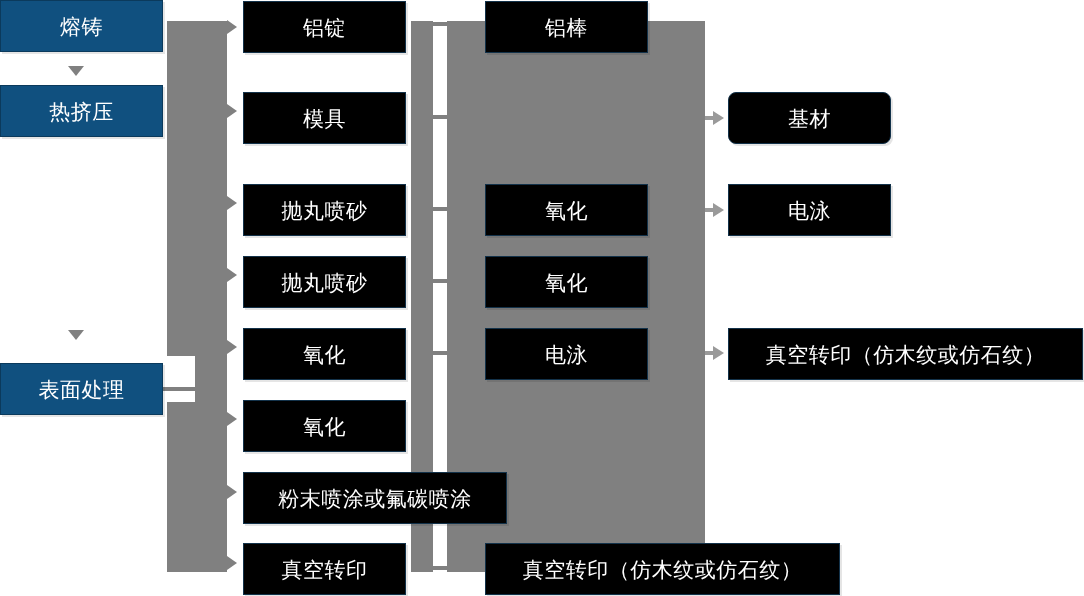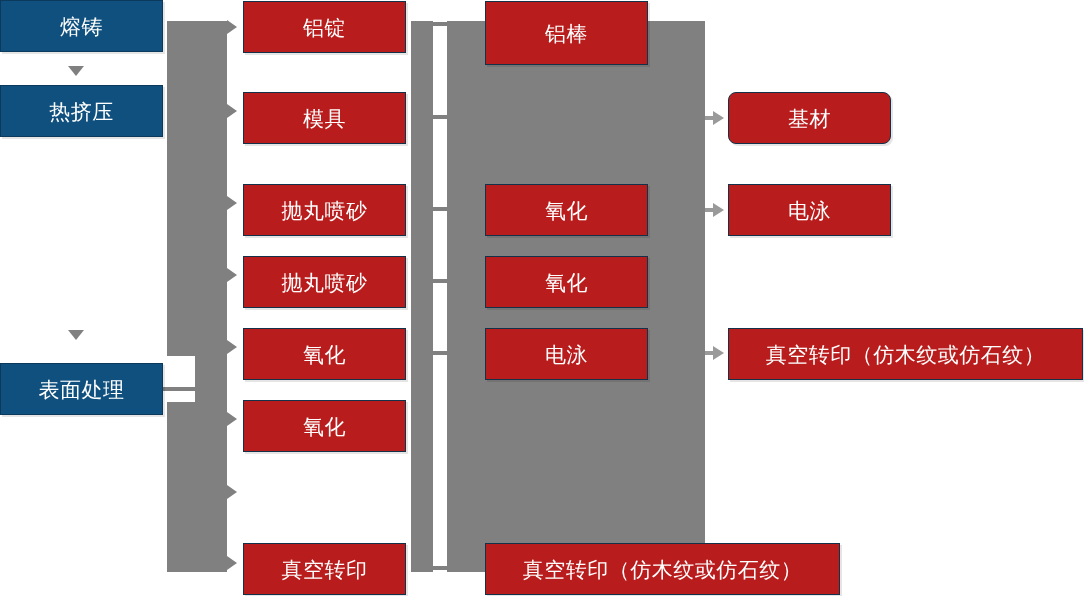--- a/index.html
+++ b/index.html
@@ -103,21 +103,21 @@
     letter-spacing: 0.5px;
     border: 1px solid #1a1a1a;
     box-shadow: 2px 2px 0 rgba(0,0,0,0.10);
     white-space: nowrap;
   }
   .box-dark {
     background: #10507f;
     border-color: #0b3a5c;
   }
   .box-bright {
-    background: #b91c1c;
+    background: #000000;
     border-color: #13324a;
   }
 </style>
 </head>
 <body>
 
 <div id="canvas">
 
   <div class="gray gray-left-band"></div>
   <div class="gray gray-narrow-bar"></div>
@@ -183,26 +183,29 @@
   </div>
 
   <div class="box box-bright" style="left:243px;top:328px;width:163px;height:52px;">
     <span>氧化</span>
   </div>
 
   <div class="box box-bright" style="left:243px;top:400px;width:163px;height:52px;">
     <span>氧化</span>
   </div>
 
+  <div class="box box-bright" style="left:243px;top:472px;width:264px;height:52px;">
+    <span>粉末喷涂或氟碳喷涂</span>
+  </div>
 
   <div class="box box-bright" style="left:243px;top:543px;width:163px;height:52px;">
     <span>真空转印</span>
   </div>
 
-  <div class="box box-bright" style="left:485px;top:1px;width:163px;height:64px;">
+  <div class="box box-bright" style="left:485px;top:1px;width:163px;height:52px;">
     <span>铝棒</span>
   </div>
 
 
   <div class="box box-bright" style="left:485px;top:184px;width:163px;height:52px;">
     <span>氧化</span>
   </div>
 
   <div class="box box-bright" style="left:485px;top:256px;width:163px;height:52px;">
     <span>氧化</span>

